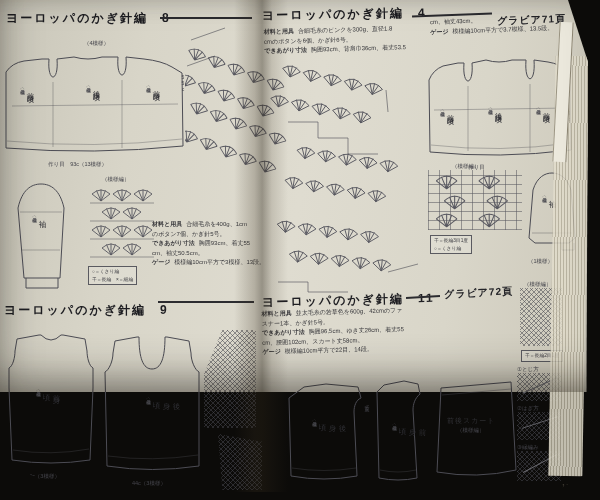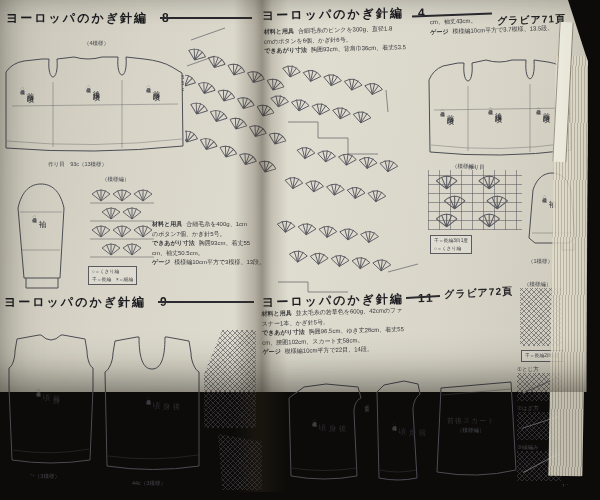--- a/index.html
+++ b/index.html
@@ -156,21 +156,21 @@
   </div>
 
   <div class="abs spec" style="left:152px;top:220px">
     <div><b>材料と用具</b><span>合細毛糸を400g、1cm</span></div>
     <div>のボタン7個、かぎ針5号。</div>
     <div><b>できあがり寸法</b><span>胸囲93cm、着丈55</span></div>
     <div>cm、袖丈50.5cm。</div>
     <div><b>ゲージ</b><span>模様編10cm平方で3模様、13段。</span></div>
   </div>
 
-  <div class="abs hdr" style="left:4px;top:294px">
+  <div class="abs hdr" style="left:4px;top:302px">
     <span>ヨーロッパのかぎ針編</span><span class="num">9</span>
   </div>
   <div class="abs rule" style="left:158px;top:301px;width:96px"></div>
 
   <svg class="abs piece" style="left:4px;top:328px" width="94" height="142" viewBox="0 0 94 142">
     <path d="M8,132 L5,60 L5,40 C9,38 11,29 11,23 L13,11 L35,7 L37,7 Q47,17 57,7 L59,7 L81,11 L83,23 C83,29 85,38 89,40 L89,60 L86,132 Q47,138 8,132 Z"></path>
     <path d="M9,122 Q47,128 85,121" style="stroke-width:.5;opacity:.7"></path>
   </svg>
   <div class="abs vlabel" style="left:36px;top:388px">
     <span class="nm">前身頃</span>

